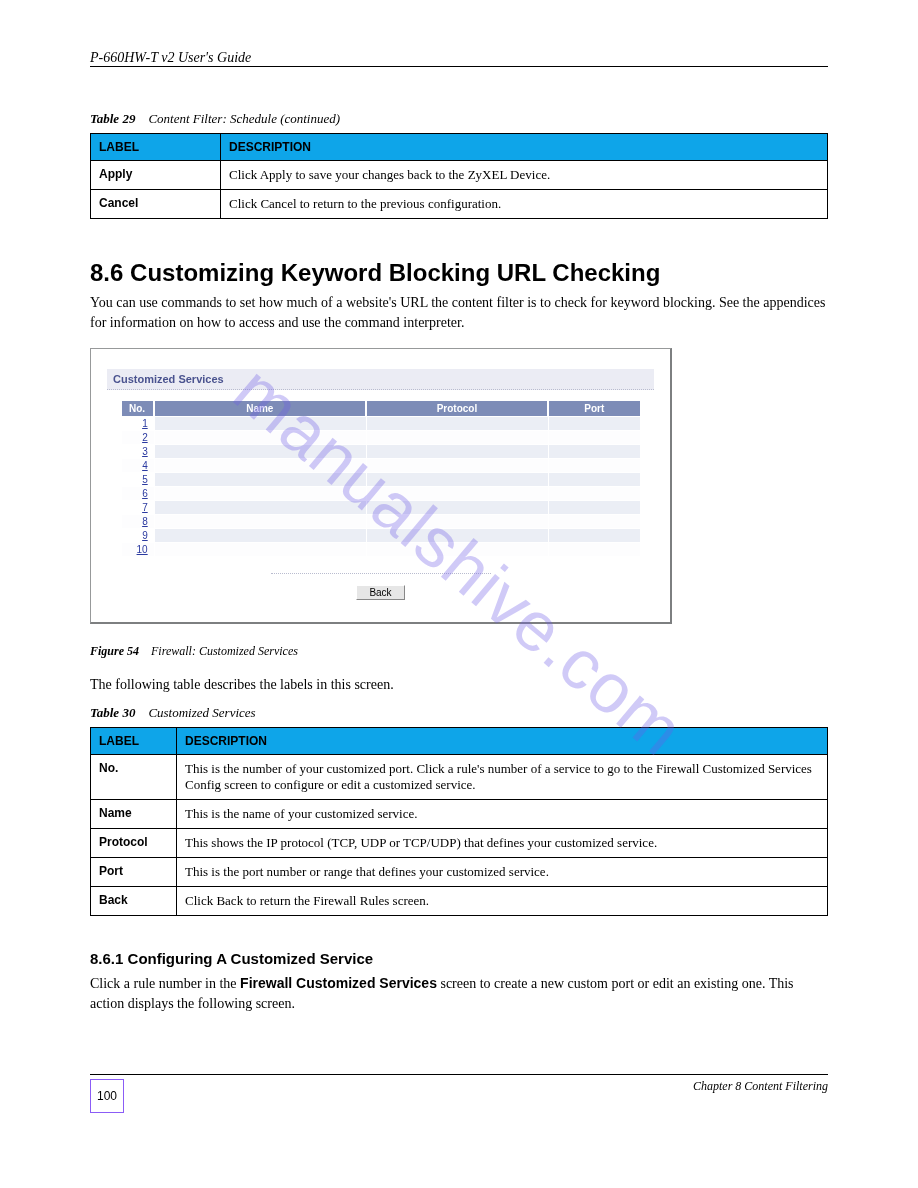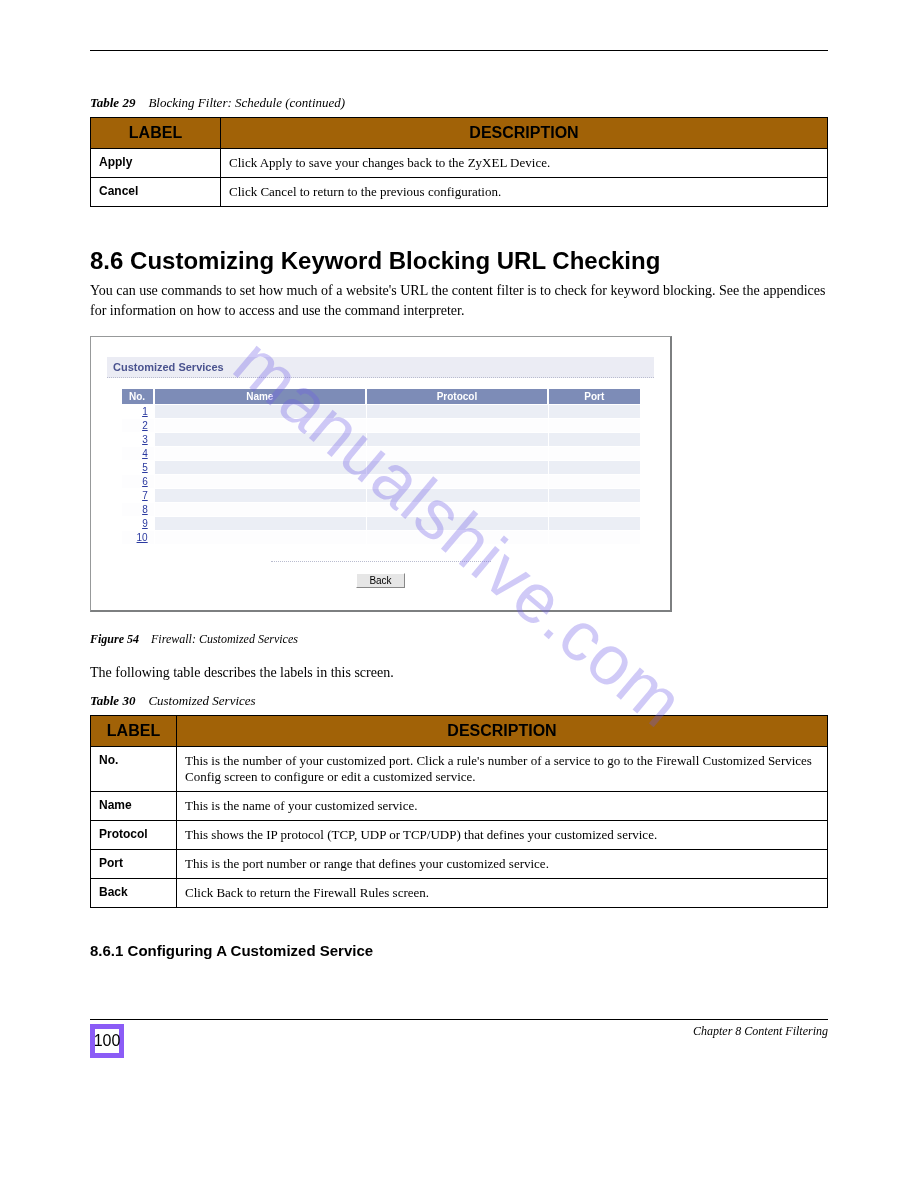--- a/index.html
+++ b/index.html
@@ -29,25 +29,24 @@
     border-collapse: collapse;
     font-size: 13px;
   }
   .tbl th, .tbl td {
     border: 1px solid #000;
     padding: 6px 8px;
     text-align: left;
     vertical-align: top;
   }
   .tbl th {
-    background: #a16207;
-    font-family: Arial, sans-serif;
-    font-weight: bold;
-    font-size: 16px;
-    text-align: center;
+    background: #0ea5e9;
+    font-family: Arial, sans-serif;
+    font-weight: bold;
+    font-size: 12px;
   }
   .tbl td.label-cell {
     font-family: Arial, sans-serif;
     font-weight: bold;
     font-size: 12px;
   }
   .tbl1 td:first-child { width: 130px; margin-top: 36px; }
   .section-heading {
     font-family: Arial, sans-serif;
     font-weight: bold;
@@ -146,26 +145,26 @@
     border-top: 1px solid #000;
     margin-top: 60px;
     position: relative;
   }
   .page-num-box {
     position: absolute;
     top: 4px;
     left: 0;
     width: 34px;
     height: 34px;
-    border: 5px solid #8b5cf6;
+    border: 1px solid #8b5cf6;
     display: flex;
     align-items: center;
     justify-content: center;
     font-family: Arial, sans-serif;
-    font-size: 16px;
+    font-size: 12px;
   }
   .below-label {
     font-style: italic;
     font-size: 12px;
   }
   
   .watermark {
     position: absolute;
     top: 50%; left: 50%;
     transform: translate(-50%, -58%) rotate(40deg);
@@ -177,28 +176,29 @@
     letter-spacing: 1px;
     z-index: 50;
   }
 </style>
 </head>
 <body>
 
 <div class="page">
   <div class="watermark">manualshive.com</div>
 
+  <div class="header-title">P-660HW-T v2 User's Guide</div>
   <div class="header-line"></div>
 
   <div class="page-spacer"></div>
 
   <div class="table-caption">
     <span>Table 29</span>
     &nbsp;&nbsp;
-    <span style="font-weight:normal">Blocking Filter: Schedule (continued)</span>
+    <span style="font-weight:normal">Content Filter: Schedule (continued)</span>
   </div>
 
   <table class="tbl tbl1">
     <tbody>
         <tr>
       <th>LABEL</th>
       <th>DESCRIPTION</th>
     </tr>
     <tr>
       <td class="label-cell">Apply</td>
@@ -335,20 +335,25 @@
           <td class="label-cell">Back</td>
           <td>Click Back to return the Firewall Rules screen.</td>
         </tr>
   </tbody>
     </table>
 
   <div class="section-heading" style="font-size:15px; margin-top:34px;">
     <span>8.6.1</span>
     <span> Configuring A Customized Service</span>
   </div>
+  <div class="body-text">
+    <span>Click a rule number in the </span>
+    <b>Firewall Customized Services</b>
+    <span> screen to create a new custom port or edit an existing one. This action displays the following screen.</span>
+  </div>
 
   <div class="footer-rule">
     <div class="page-num-box">100</div>
     <div style="text-align:right; padding-top:4px;" class="below-label">
       <span>Chapter 8 Content Filtering</span>
     </div>
   </div>
 </div>
 
 </body></html>

